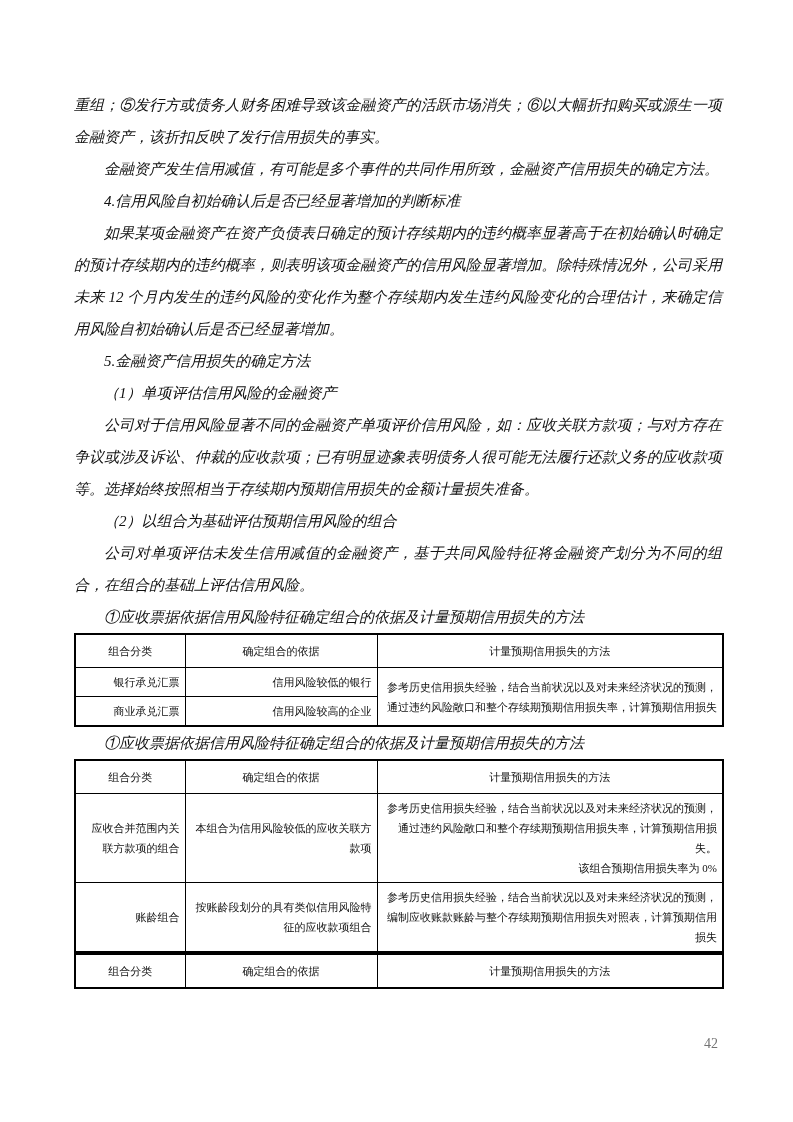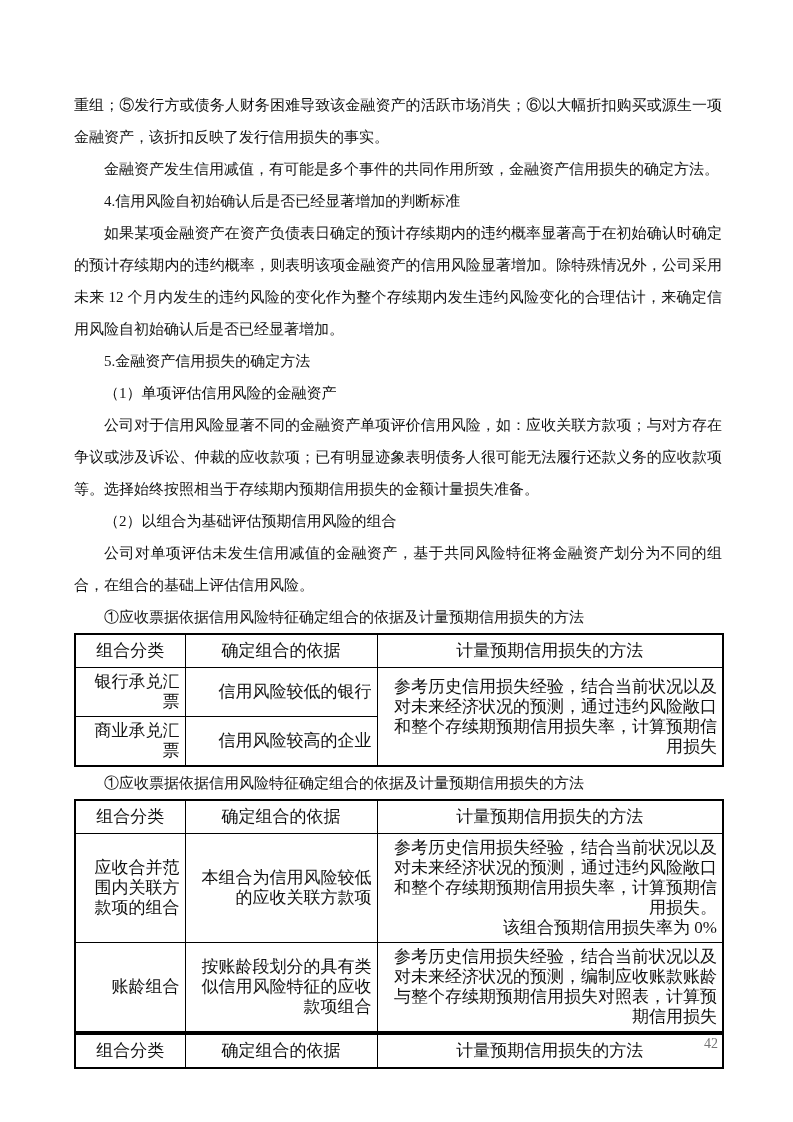--- a/index.html
+++ b/index.html
@@ -22,30 +22,31 @@
     top: 89px;
     width: 648px;
   }
   .para {
     margin: 0;
     font-size: 15px;
     line-height: 32px;
     text-align: justify;
     text-justify: inter-ideograph;
     word-break: break-all;
+    font-style: italic;
   }
   .para.indent {
     text-indent: 2em;
   }
   table.policy-table {
     width: 100%;
     border-collapse: collapse;
     table-layout: fixed;
     border: 2px solid #000000;
-    font-size: 17px;
+    font-size: 11px;
     padding-left: 8px;
   }
   table.policy-table th,
   table.policy-table td {
     border: 1px solid #000000;
     padding: 4px 5px;
     line-height: 20px;
     font-weight: normal;
     vertical-align: middle;
     word-break: break-all;

